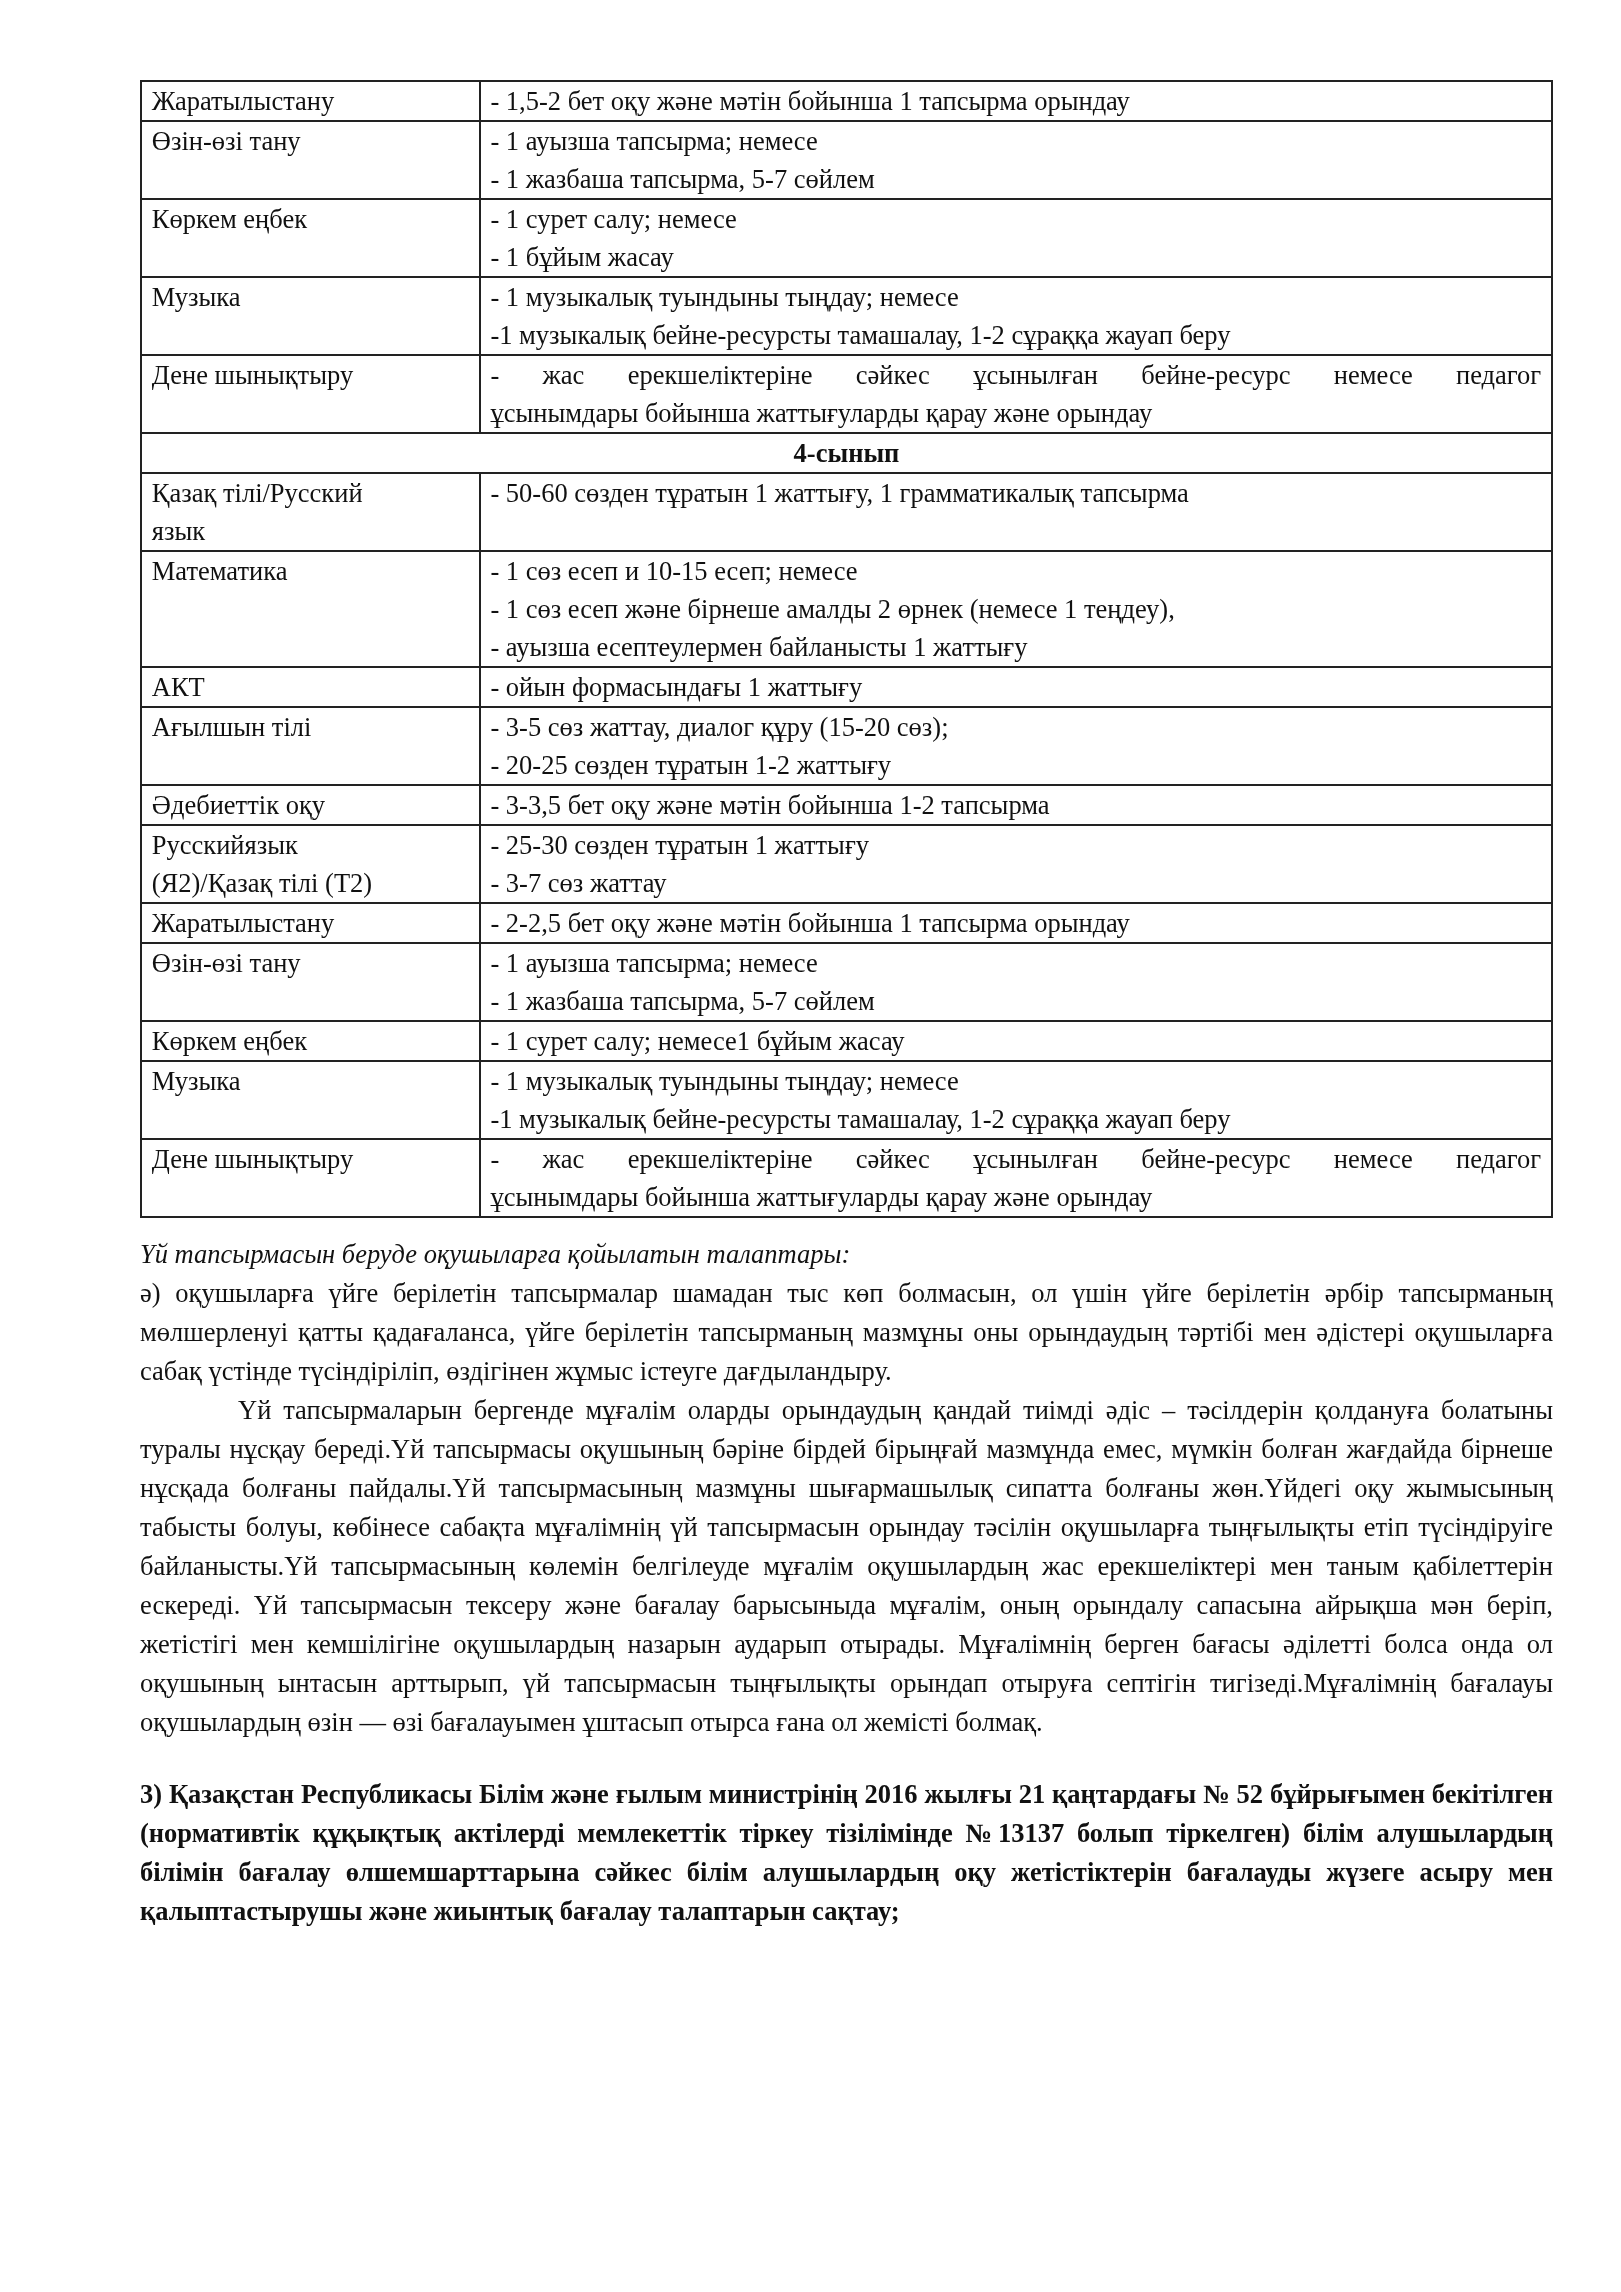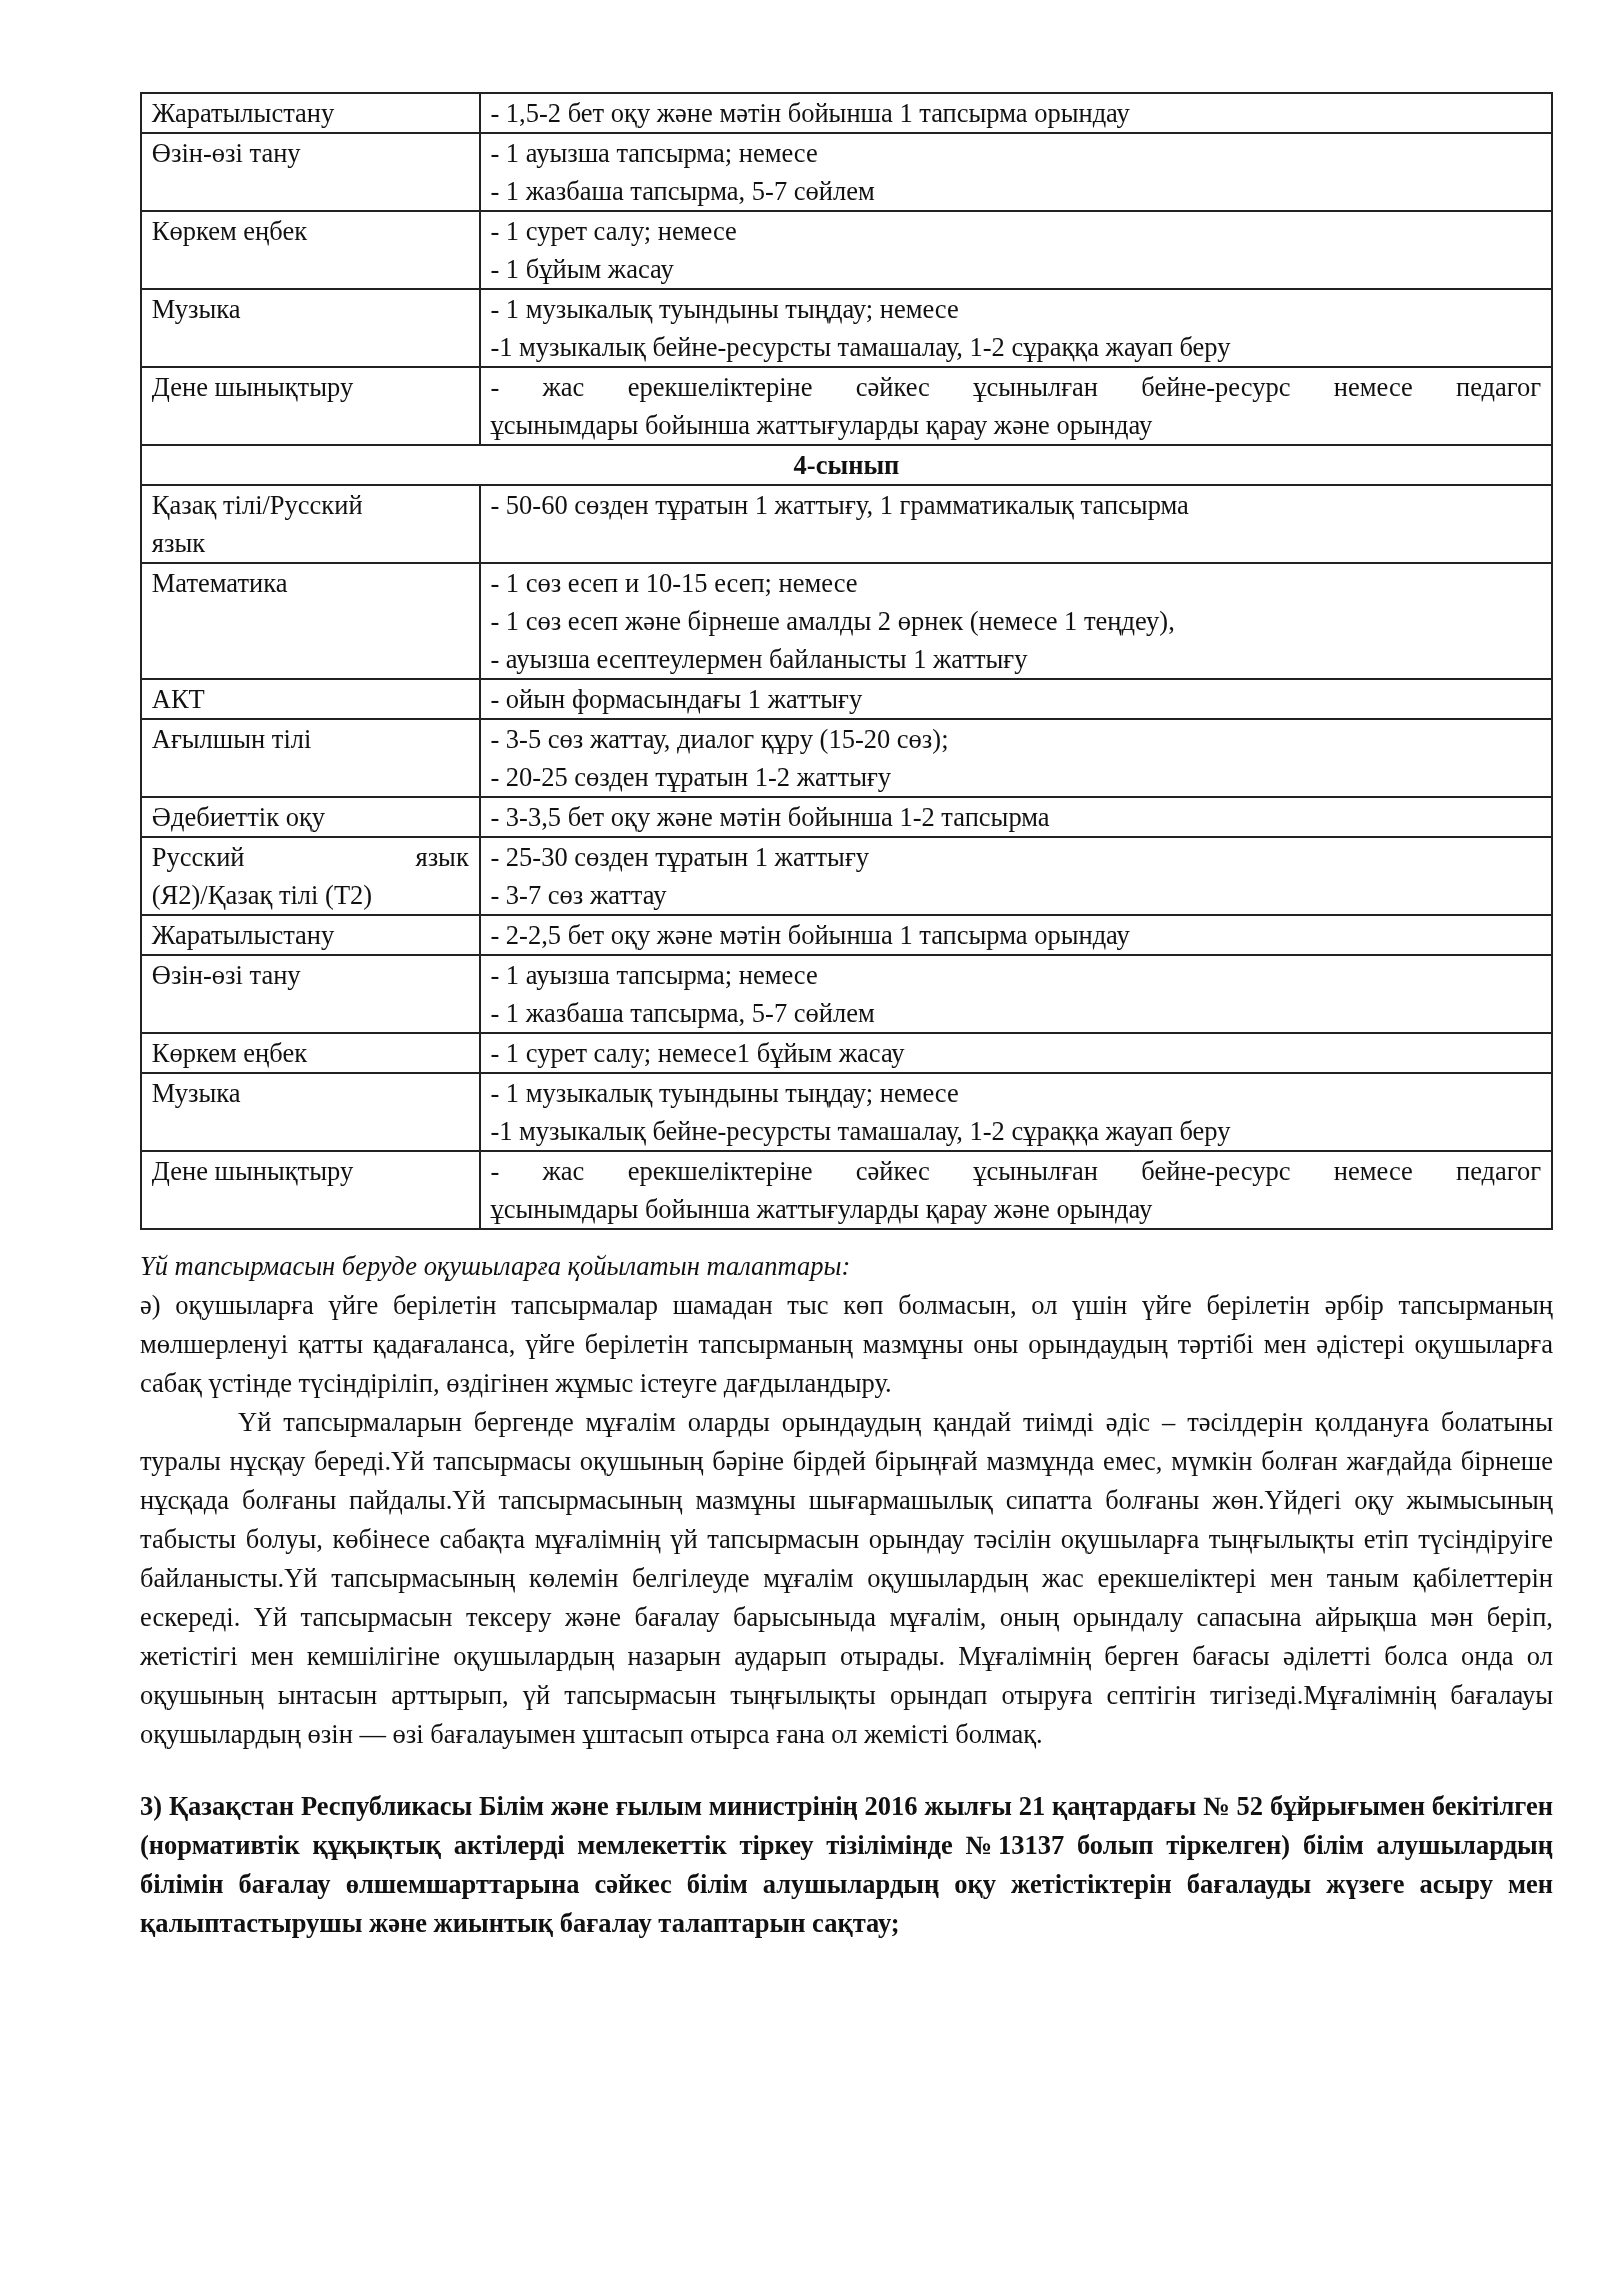--- a/index.html
+++ b/index.html
@@ -11,21 +11,21 @@
       width: 1621px;
       height: 2293px;
       position: relative;
       overflow: hidden;
       font-family: "Liberation Serif", "DejaVu Serif", serif;
       color: #111111;
     }
     .page {
       position: absolute;
       left: 140px;
-      top: 92px;
+      top: 80px;
       width: 1413px;
     }
     table.plan {
       width: 1413px;
       border-collapse: collapse;
       table-layout: fixed;
       font-size: 26.5px;
       line-height: 38px;
     }
     table.plan td {
@@ -42,21 +42,21 @@
     table.plan td.task.justify .line:first-child {
       text-align: justify;
       text-align-last: justify;
     }
     table.plan tr.grade-row td {
       text-align: center;
       font-weight: bold;
     }
     .subject-split {
       display: flex;
-      justify-content: space-between;
+      justify-content: flex-start;
     }
     .text-block {
       margin-top: 17px;
       font-size: 26.5px;
       line-height: 39px;
       text-align: justify;
     }
     .text-block p {
       margin: 0;
     }

